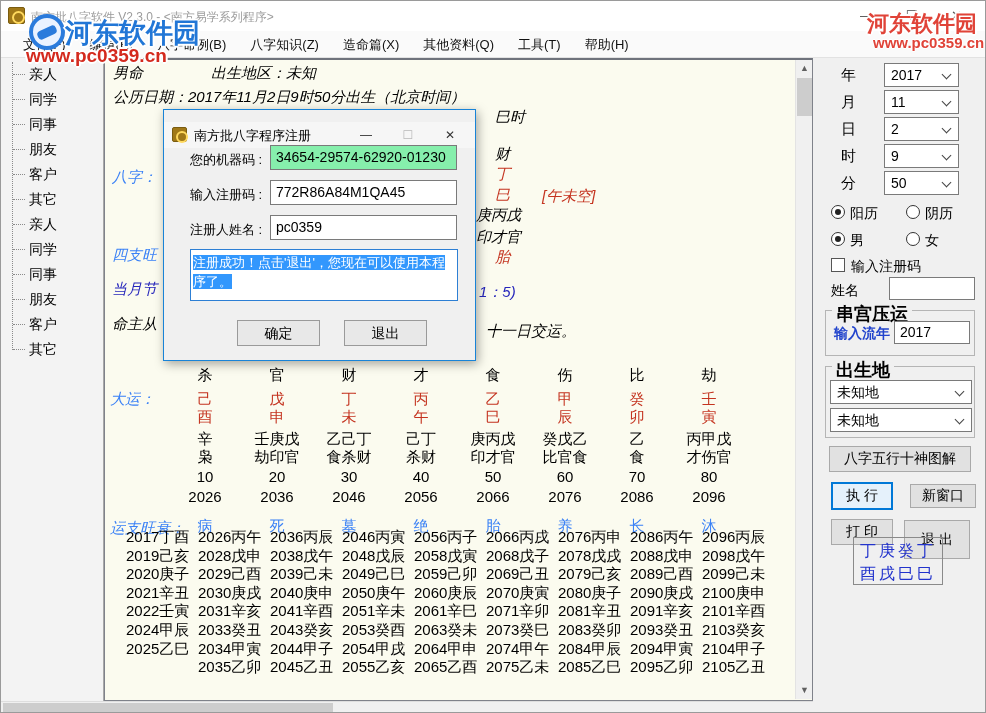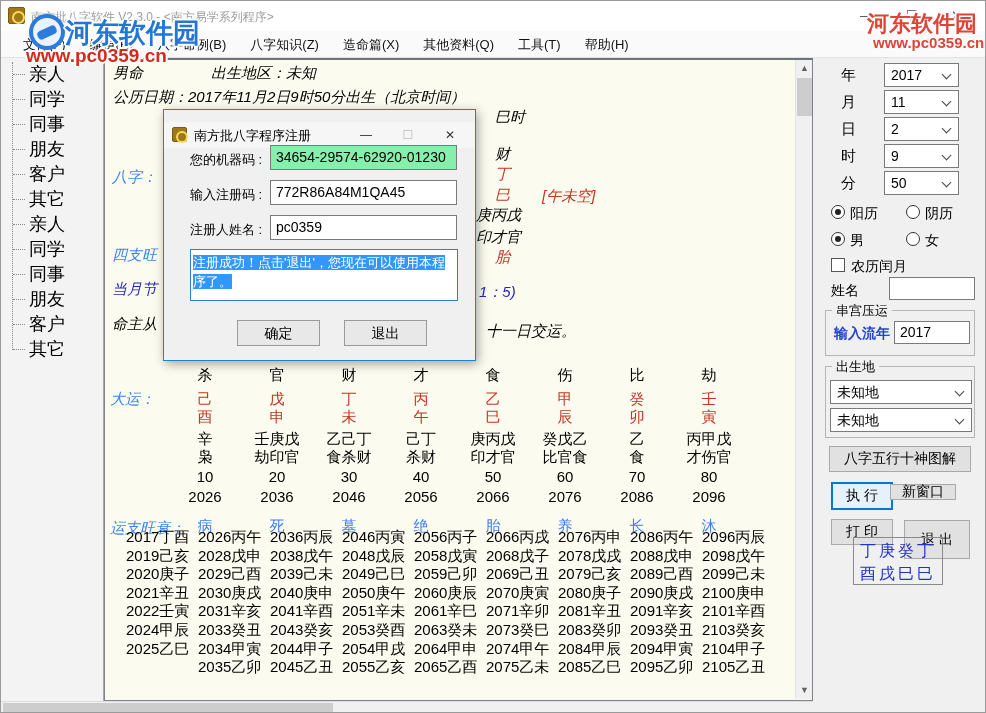--- a/index.html
+++ b/index.html
@@ -21,21 +21,21 @@
   
   .menubar { position:absolute; left:0; top:30px; width:100%; height:27px; background:#fafafa;
              border-bottom:1px solid #e2e2e2; display:flex; align-items:center; padding-left:10px; }
   .menu-item { font-size:13px; color:#111; padding:0 12px; height:27px; line-height:27px; white-space:nowrap; }
 
   
   .sidebar { position:absolute; left:0; top:57px; width:103px; height:643px; background:#f3f3f3;
              border-right:1px solid #a8a8a8; overflow:hidden; }
   .tree { position:absolute; left:4px; top:4px; right:0; }
   .tree::before { content:""; position:absolute; left:7px; top:0; height:288px; border-left:1px dotted #8a8a8a; }
-  .titem { position:relative; height:25px; line-height:25px; padding-left:24px; font-size:18px; color:#000; white-space:nowrap; }
+  .titem { position:relative; height:25px; line-height:25px; padding-left:24px; font-size:14px; color:#000; white-space:nowrap; }
   .titem::before { content:""; position:absolute; left:8px; top:12px; width:12px; border-top:1px dotted #8a8a8a; }
 
   
   .main { position:absolute; left:103px; top:57px; width:709px; height:643px;
           border:1px solid #7f828a; border-top:2px solid #6f737c; background:#fbfbef; }
   .content { position:absolute; left:0; top:0; width:690px; height:639px; overflow:hidden;
              font-size:15px; color:#000; }
   .abs { position:absolute; white-space:nowrap;font-style:italic; }
   .red { color:#c43420; }
   .darkred { color:#3b82f6; }
@@ -67,21 +67,21 @@
            font-size:14px; line-height:22px; padding-left:6px; color:#000; }
   .combo::after { content:""; position:absolute; right:8px; top:7px; width:6px; height:6px;
            border-right:1px solid #444; border-bottom:1px solid #444; transform:rotate(45deg); }
   .radio { position:absolute; width:14px; height:14px; border:1px solid #333; border-radius:50%; background:#fff; }
   .radio.on::after { content:""; position:absolute; left:3px; top:3px; width:6px; height:6px; background:#222; border-radius:50%; }
   .rlabel { position:absolute; font-size:14px; color:#000; }
   .checkbox { position:absolute; width:14px; height:14px; border:1px solid #555; background:#fff; }
   .field { position:absolute; background:#fff; border:1px solid #7a7a7a; height:23px;
            font-size:14px; line-height:21px; padding-left:5px; }
   .group { position:absolute; border:1px solid #b5b5b5; }
-  .group-title { position:absolute; top:-9px; left:6px; background:#f0f0f0; padding:0 4px; font-size:13px; color:#000; }
+  .group-title { position:absolute; top:-9px; left:6px; background:#f0f0f0; padding:0 4px; font-size:18px; color:#000;font-weight:bold; }
   .btn { position:absolute; background:#e1e1e1; border:1px solid #a9a9a9; text-align:center;
          font-size:14px; color:#000; display:flex; align-items:center; justify-content:center; }
   .btn.focus { background:#e5f1fb; border:2px solid #0078d7; }
   .bazibox { position:absolute; left:40px; top:479px; width:90px; height:48px; border:1px solid #8a8a8a;
              color:#2233cc; font-size:16px; text-align:center; line-height:23px; letter-spacing:3px; padding-top:1px; }
 
   
   .dialog { position:absolute; left:162px; top:108px; width:313px; height:252px; background:#f0f0f0;
             border:1px solid #1883d7; box-shadow:2px 3px 10px rgba(0,0,0,.35); z-index:40; }
   .dtitlebar { position:absolute; left:0; top:12px; width:100%; height:26px; background:#f6f6f6;padding-left:18px; }
@@ -311,41 +311,41 @@
     <div class="rlabel" style="left:37px;top:147px;">阳历</div>
     <div class="radio" style="left:93px;top:147px;"></div>
     <div class="rlabel" style="left:112px;top:147px;">阴历</div>
 
     <div class="radio on" style="left:18px;top:174px;"></div>
     <div class="rlabel" style="left:37px;top:174px;">男</div>
     <div class="radio" style="left:93px;top:174px;"></div>
     <div class="rlabel" style="left:112px;top:174px;">女</div>
 
     <div class="checkbox" style="left:18px;top:200px;"></div>
-    <div class="rlabel" style="left:38px;top:200px;">农历闰月</div>
+    <div class="rlabel" style="left:38px;top:200px;">输入注册码</div>
 
     <div class="rlabel" style="left:18px;top:224px;">姓名</div>
     <div class="field" style="left:76px;top:219px;width:86px;"></div>
 
     <div class="group" style="left:12px;top:252px;width:150px;height:46px;">
       <div class="group-title">串宫压运</div>
       <div class="rlabel blue" style="left:8px;top:14px;color:#2244cc;font-weight:bold;">输入流年</div>
       <div class="field" style="left:68px;top:10px;width:76px;">2017</div>
     </div>
 
     <div class="group" style="left:12px;top:308px;width:150px;height:72px;">
       <div class="group-title">出生地</div>
       <div class="combo" style="left:4px;top:13px;width:142px;">未知地</div>
       <div class="combo" style="left:4px;top:41px;width:142px;">未知地</div>
     </div>
 
     <div class="btn" style="left:16px;top:388px;width:142px;height:26px;">八字五行十神图解</div>
 
     <div class="btn focus" style="left:18px;top:424px;width:62px;height:28px;">执 行</div>
-    <div class="btn" style="left:77px;top:426px;width:66px;height:16px;">新窗口</div>
+    <div class="btn" style="left:97px;top:426px;width:66px;height:24px;">新窗口</div>
     <div class="btn" style="left:18px;top:461px;width:62px;height:26px;">打 印</div>
     <div class="btn" style="left:91px;top:462px;width:66px;height:39px;">退 出</div>
 
     <div class="bazibox">
       <div>丁庚癸丁</div>
       <div>酉戌巳巳</div>
     </div>
   </div>
 
   <div class="dialog">

